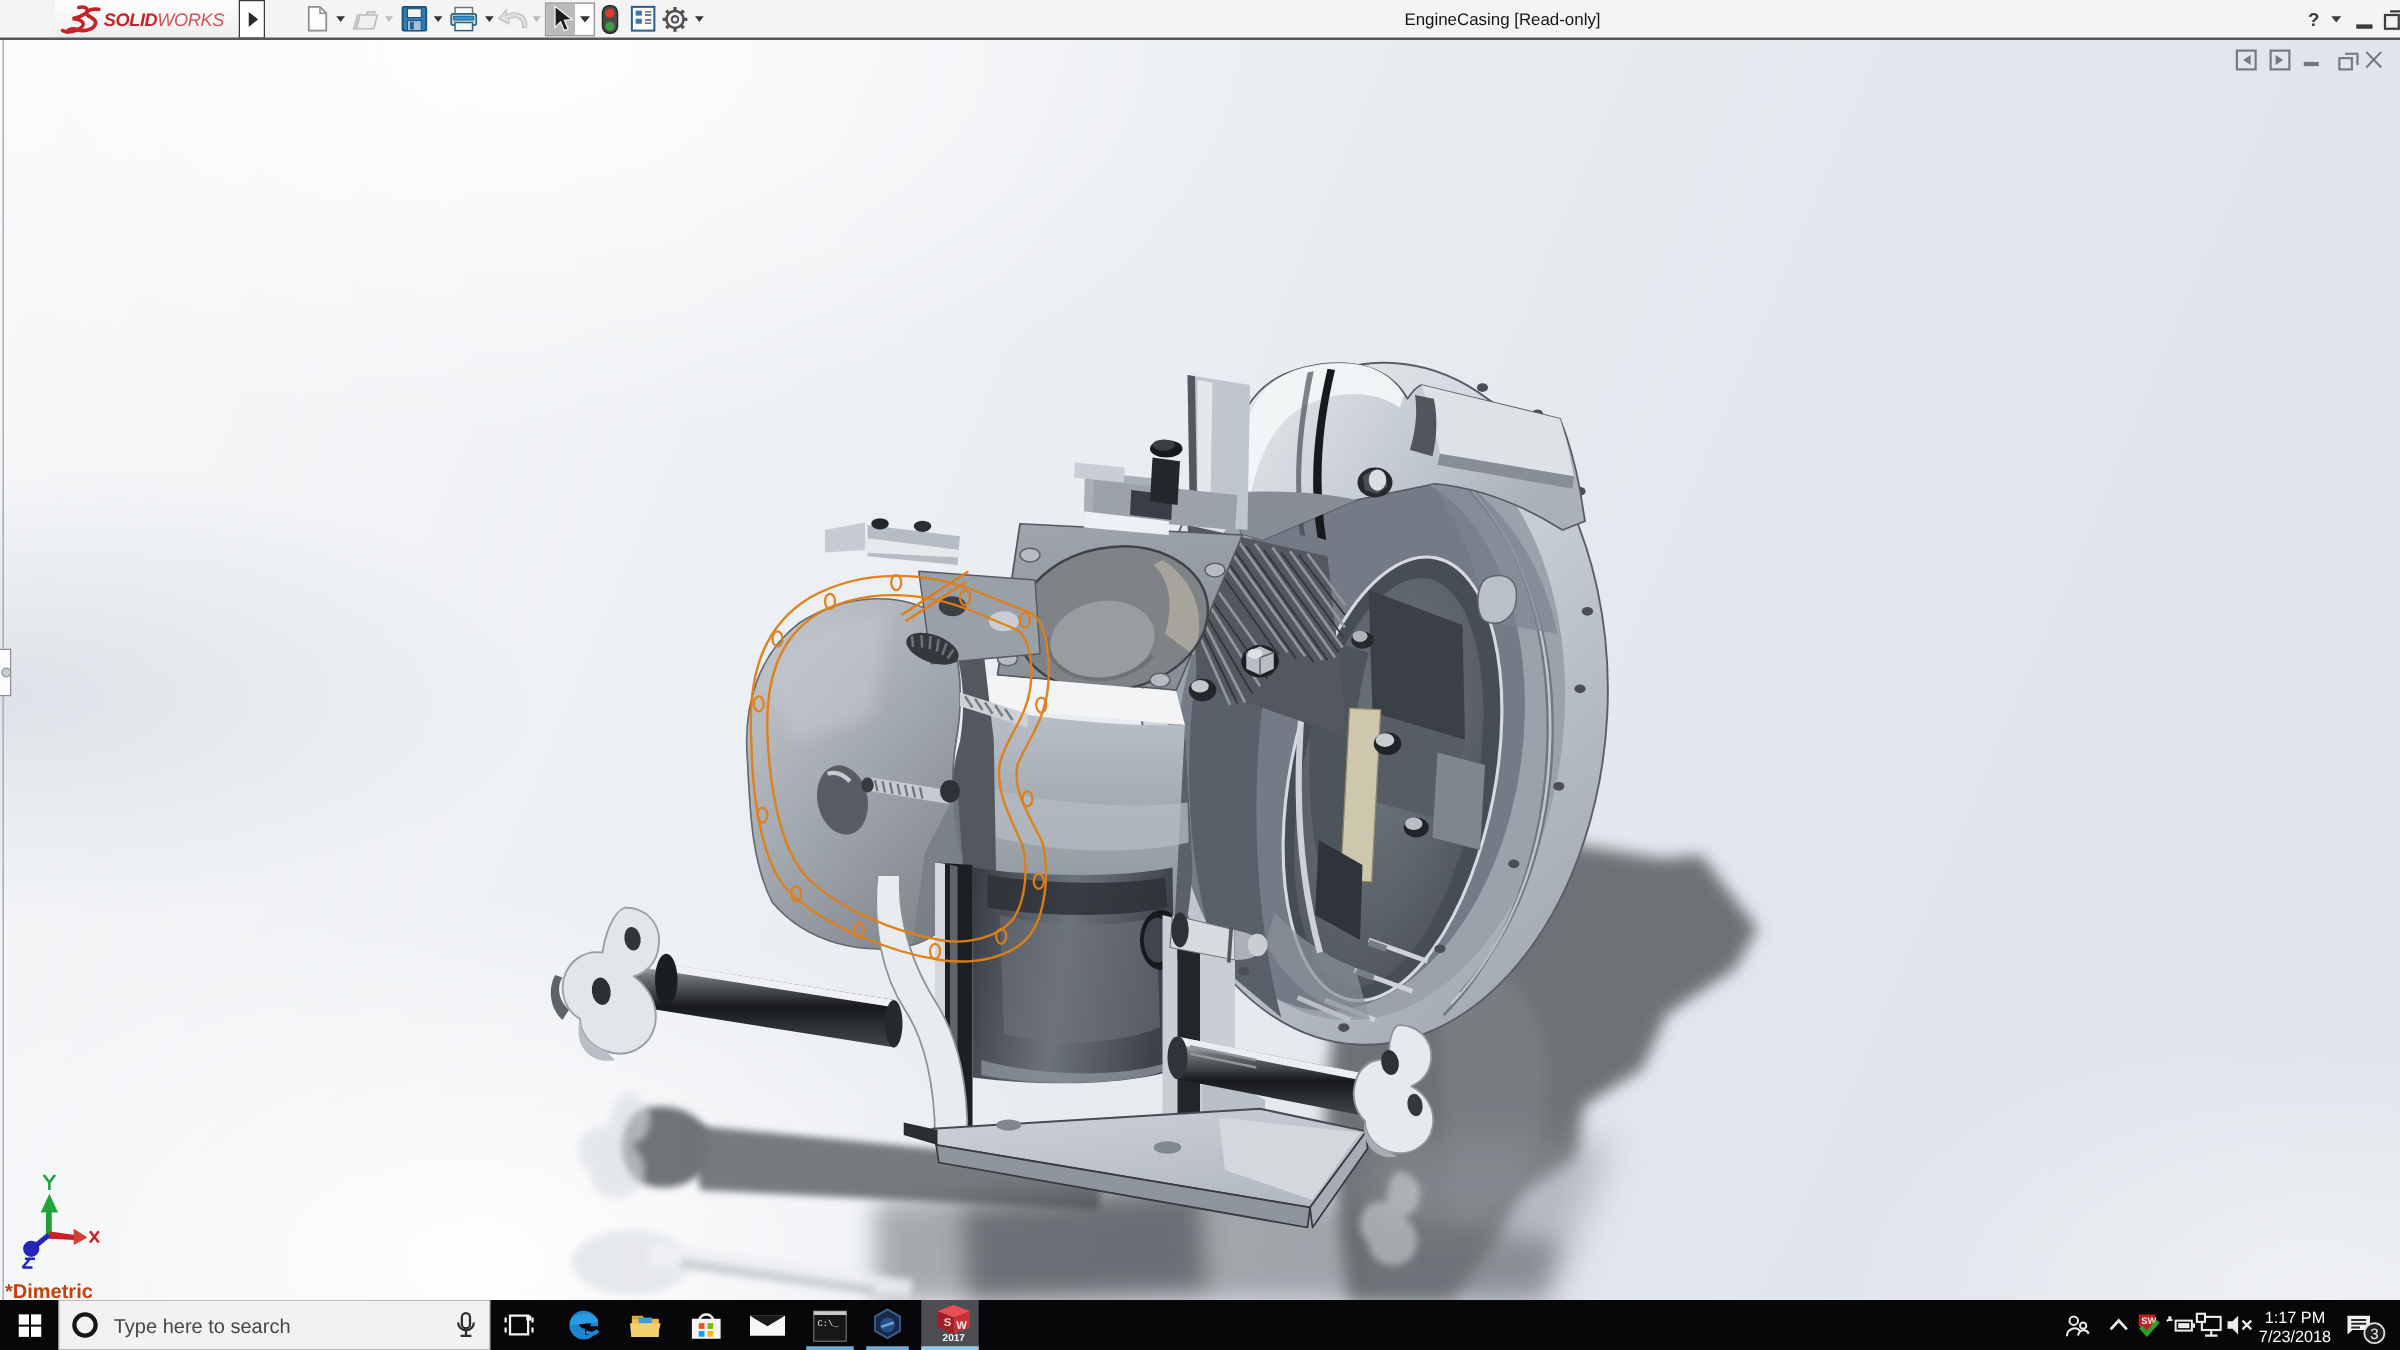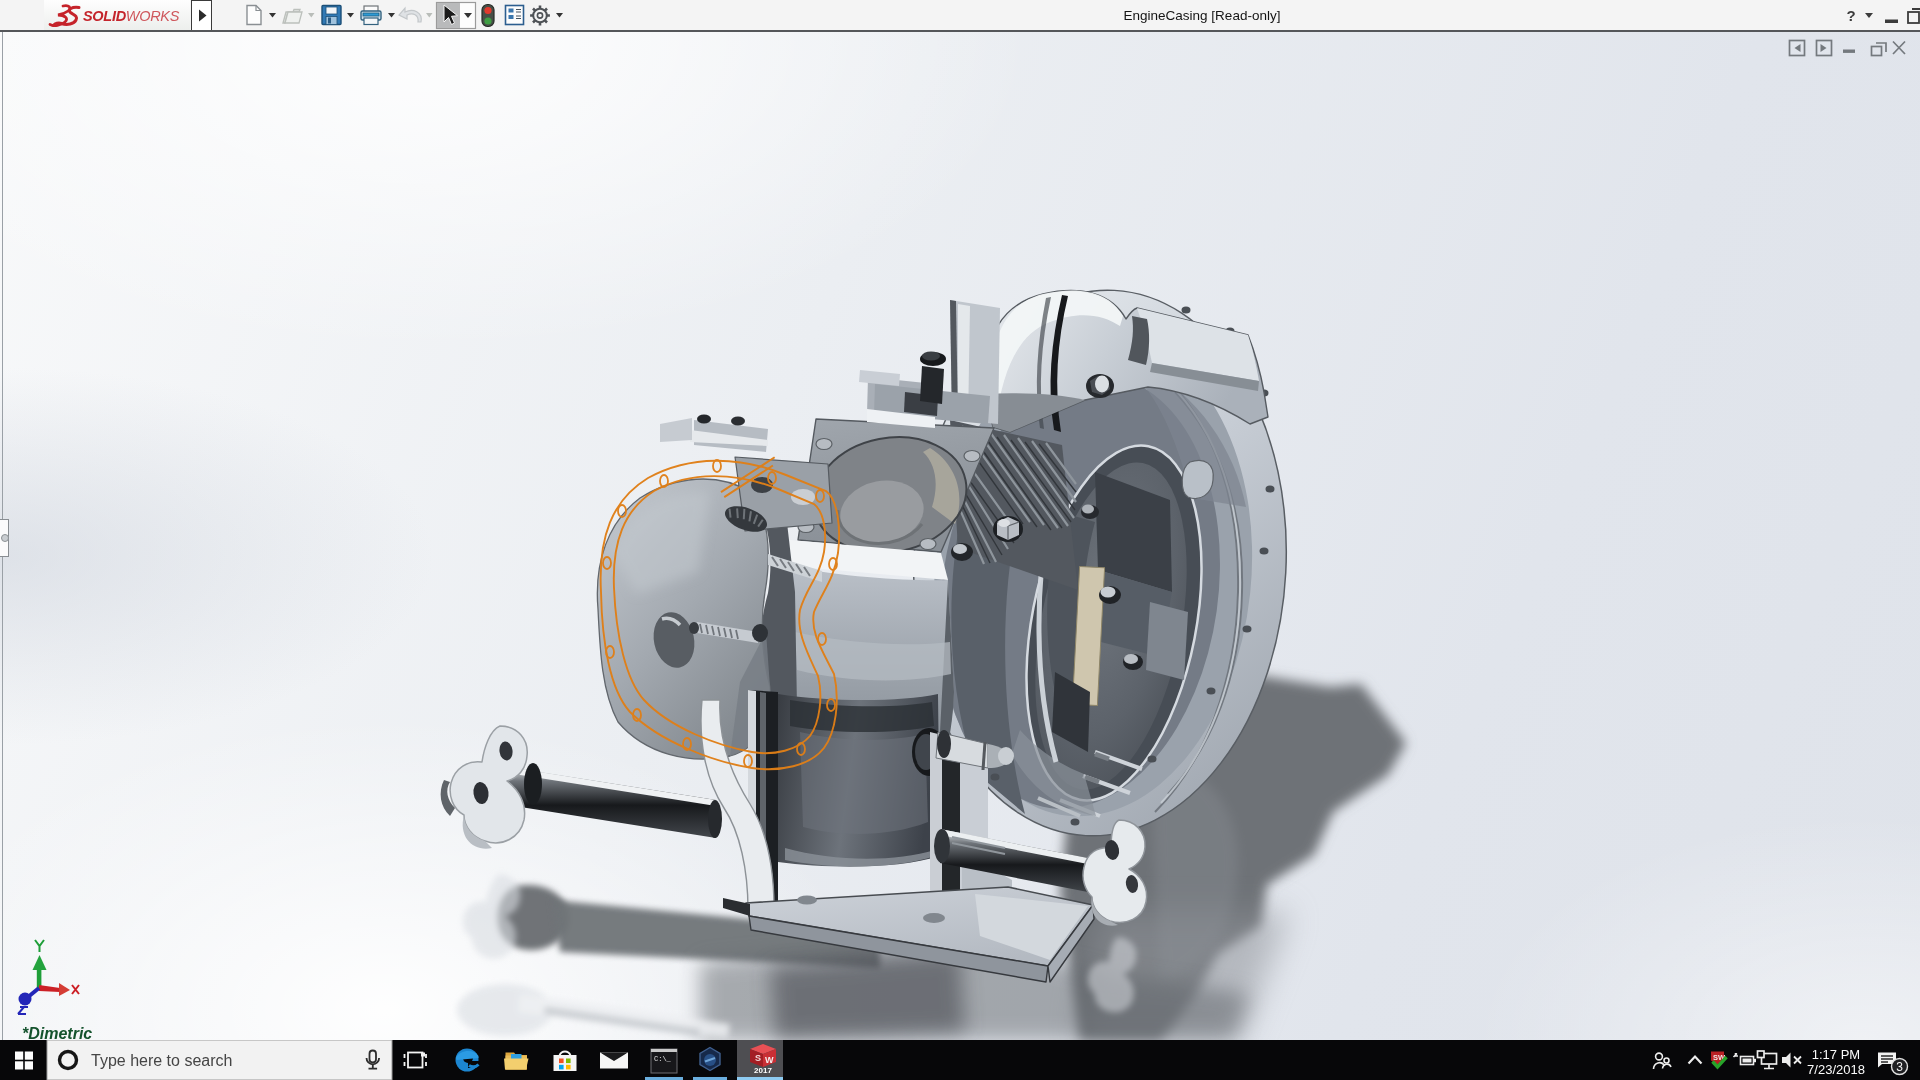--- a/index.html
+++ b/index.html
@@ -14,21 +14,21 @@
       radial-gradient(ellipse 850px 430px at 22% 1%, rgba(255,255,255,.92) 0%, rgba(255,255,255,0) 72%),
       radial-gradient(ellipse 700px 420px at 20% 97%, rgba(255,255,255,.95) 0%, rgba(255,255,255,0) 70%),
       radial-gradient(ellipse 520px 300px at 97% 100%, rgba(255,255,255,.5) 0%, rgba(255,255,255,0) 75%),
       radial-gradient(ellipse 620px 270px at 0% 52%, rgba(203,209,219,.55) 0%, rgba(203,209,219,0) 70%),
       linear-gradient(113deg,#f8f9fa 0%,#ebeef2 40%,#e1e5ec 75%,#dfe3ea 100%);}
   #vline{position:absolute;left:2px;top:32px;width:1px;height:1008px;background:#9aa0a6;}
   #vtab{position:absolute;left:0;top:519px;width:9px;height:38px;background:#fbfbfc;
     border:1px solid #888d92;border-left:none;}
   #vtab .dot{position:absolute;left:1px;top:14px;width:8px;height:8px;border-radius:50%;
     background:#c9cdd1;border:1px solid #8c9195;}
-  .dimetric{position:absolute;left:22px;top:1025px;font-size:16px;color:#14532d;font-weight:700;font-style:italic;}
+  .dimetric{position:absolute;left:4px;top:1025px;font-size:16px;color:#c2410c;font-weight:700;}
   
   #taskbar{position:absolute;left:0;top:1040px;width:1920px;height:40px;background:#060608;}
 </style>
 </head>
 <body>
 <div id="titlebar">
 <svg width="1920" height="31" viewBox="0 0 1920 31" xmlns="http://www.w3.org/2000/svg">
   <defs>
     <linearGradient id="lg" x1="0" y1="0" x2="0" y2="1">
       <stop offset="0" stop-color="#fefefe"></stop>

